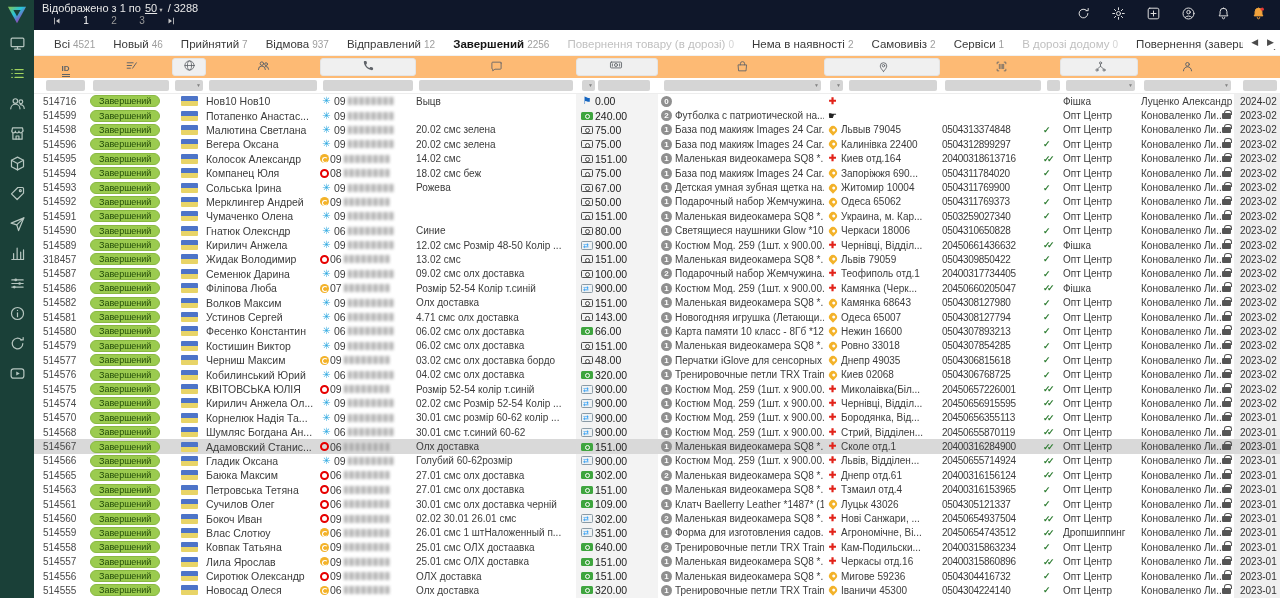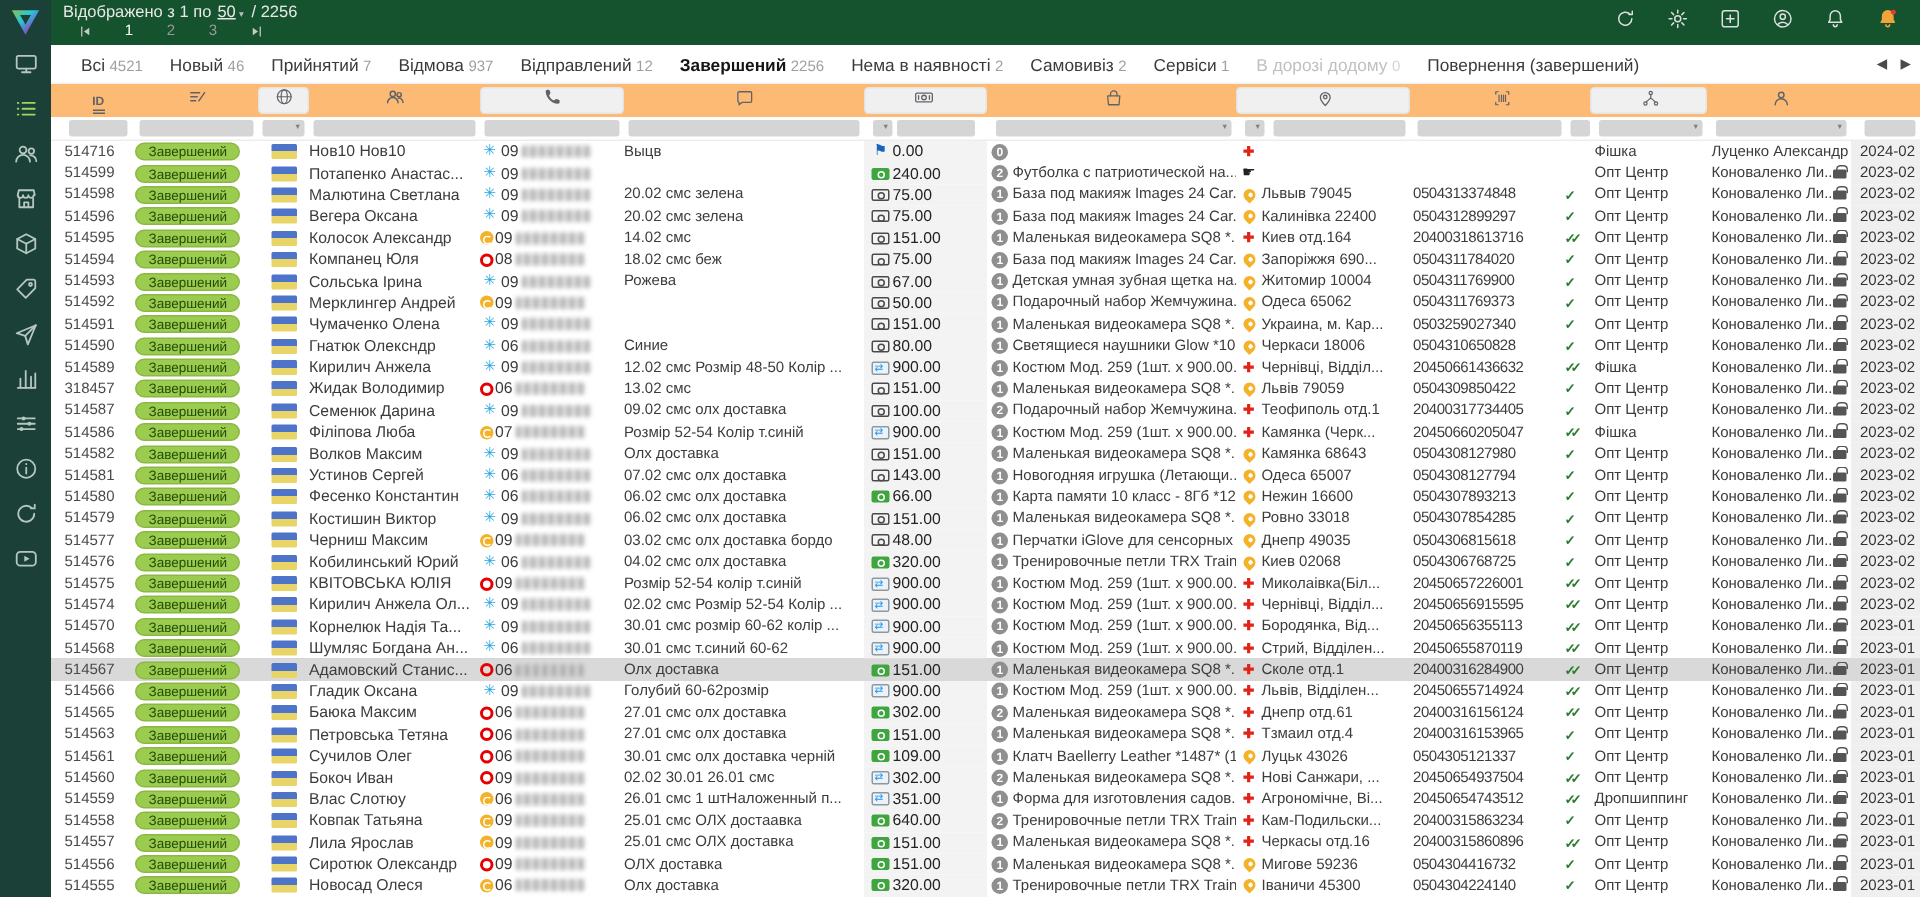--- a/index.html
+++ b/index.html
@@ -4,21 +4,21 @@
 <style>
 *{box-sizing:border-box;margin:0;padding:0}
 html,body{width:1280px;height:598px;overflow:hidden;background:#fff;font-family:"Liberation Sans",sans-serif}
 .app{display:flex;width:1280px;height:598px}
 
 .sidebar{width:34px;background:#1a4038;display:flex;flex-direction:column;align-items:center;flex-shrink:0}
 .logo{height:30px;width:100%;display:flex;align-items:center;justify-content:center;cursor:pointer}
 .sb-item{width:100%;height:30px;display:flex;align-items:center;justify-content:center;cursor:pointer}
 
 .main{flex:1;display:flex;flex-direction:column;min-width:0}
-.topbar{height:30px;background:#14532d;display:flex;justify-content:space-between;color:#e8e8e8;flex-shrink:0}
+.topbar{height:30px;background:#0f172a;display:flex;justify-content:space-between;color:#e8e8e8;flex-shrink:0}
 .tb-left{padding:2px 0 0 8px}
 .tb-line1{font-size:11px;display:flex;align-items:center;gap:4px;white-space:nowrap}
 .pagesize{cursor:pointer}
 .pagesize u{text-decoration:underline}
 .caret-sm{font-size:5.5px;color:#bbb;margin-left:1px}
 .tb-line2{display:flex;align-items:center;margin-top:1px}
 .pg-btn{width:30px;display:flex;justify-content:center;cursor:pointer}
 .pg-num{font-size:10px;color:#9a9a9a;width:28px;text-align:center;cursor:pointer}
 .pg-num.cur{color:#fff}
 .tb-right{display:flex;align-items:center;padding-right:4px}
@@ -197,21 +197,21 @@
         </div>
       </nav>
   </aside>
 
   <div class="main">
     <header class="topbar">
       <div class="tb-left">
         <div class="tb-line1">
           <span>Відображено з 1 по</span>
           <span class="pagesize"><u>50</u><span class="caret-sm">▼</span></span>
-          <span>/ 2256</span>
+          <span>/ 3288</span>
         </div>
         <div class="tb-line2" id="pager">
             <span class="pg-btn">
               <svg viewBox="0 0 24 24" width="10" height="10" fill="none" stroke="#c9c9c9" stroke-width="2" stroke-linecap="round" stroke-linejoin="round">
                 <path d="M6 5v14"></path>
                 <path d="M18 6l-8.5 6 8.5 6z" fill="#c9c9c9" stroke="none"></path>
               </svg>
             </span>
             <span class="pg-num cur">1</span>
             <span class="pg-num">2</span>
@@ -266,20 +266,21 @@
         </div>
     </header>
 
     <div class="tabs" id="tabs">
         <div class="tab"><span class="lbl">Всі</span><span class="cnt">4521</span><div class="ul" style="background: rgb(158, 158, 158);"></div></div>
         <div class="tab"><span class="lbl">Новый</span><span class="cnt">46</span><div class="ul" style="background: rgb(224, 224, 224);"></div></div>
         <div class="tab"><span class="lbl">Прийнятий</span><span class="cnt">7</span><div class="ul" style="background: rgb(174, 213, 129);"></div></div>
         <div class="tab"><span class="lbl">Відмова</span><span class="cnt">937</span><div class="ul" style="background: rgb(239, 138, 128);"></div></div>
         <div class="tab"><span class="lbl">Відправлений</span><span class="cnt">12</span><div class="ul" style="background: rgb(252, 229, 136);"></div></div>
         <div class="tab active"><span class="lbl">Завершений</span><span class="cnt">2256</span><div class="ul" style="background: rgb(124, 179, 66);"></div></div>
+        <div class="tab faded"><span class="lbl">Повернення товару (в дорозі)</span><span class="cnt">0</span><div class="ul" style="background: rgb(246, 205, 201);"></div></div>
         <div class="tab"><span class="lbl">Нема в наявності</span><span class="cnt">2</span><div class="ul" style="background: rgb(77, 208, 225);"></div></div>
         <div class="tab"><span class="lbl">Самовивіз</span><span class="cnt">2</span><div class="ul" style="background: rgb(176, 190, 197);"></div></div>
         <div class="tab"><span class="lbl">Сервіси</span><span class="cnt">1</span><div class="ul" style="background: rgb(239, 180, 41);"></div></div>
         <div class="tab faded"><span class="lbl">В дорозі додому</span><span class="cnt">0</span><div class="ul" style="background: rgb(205, 232, 205);"></div></div>
         <div class="tab"><span class="lbl">Повернення (завершений)</span><div class="ul" style="background: rgb(224, 68, 56);"></div></div>
         <div class="tabs-nav">
           <span>◀</span>
           <span>▶</span>
         </div>
       </div>
@@ -1041,21 +1042,21 @@
           </div>
           <div class="cell c-flag">
             <span class="flag"></span>
           </div>
           <div class="cell c-name">Устинов Сергей</div>
           <div class="cell c-phone">
             <span class="op op-ks">✳</span>
             <span class="pprefix">06</span>
             <span class="pblur"></span>
           </div>
-          <div class="cell c-comment">07.02 смс олх доставка</div>
+          <div class="cell c-comment">4.71 смс олх доставка</div>
           <div class="cell c-pay">
             <span class="payic">
               <span class="p-cod"></span>
             </span>
             <span class="amt">143.00</span>
           </div>
           <div class="cell c-product">
             <span class="qty">1</span>
             <span>Новогодняя игрушка (Летающи...</span>
           </div>

